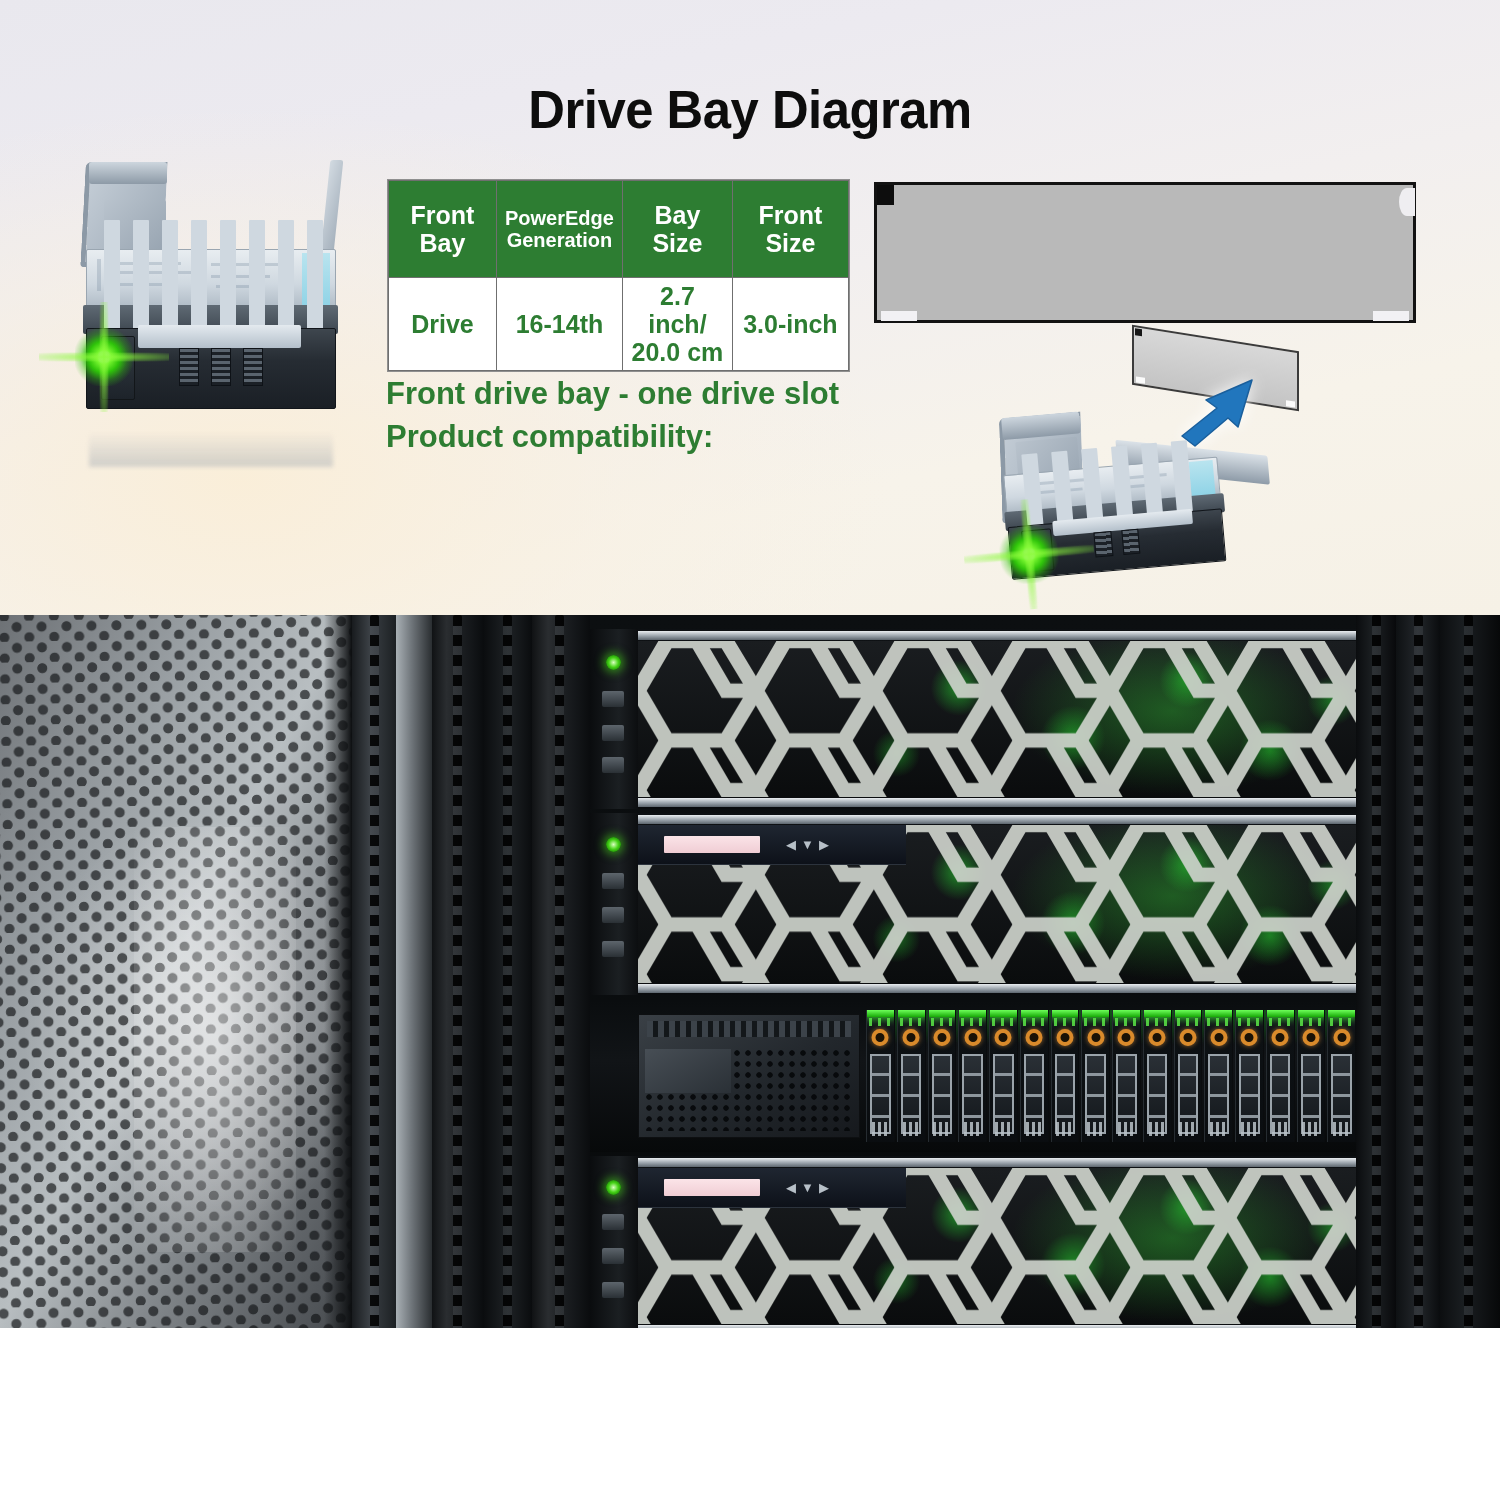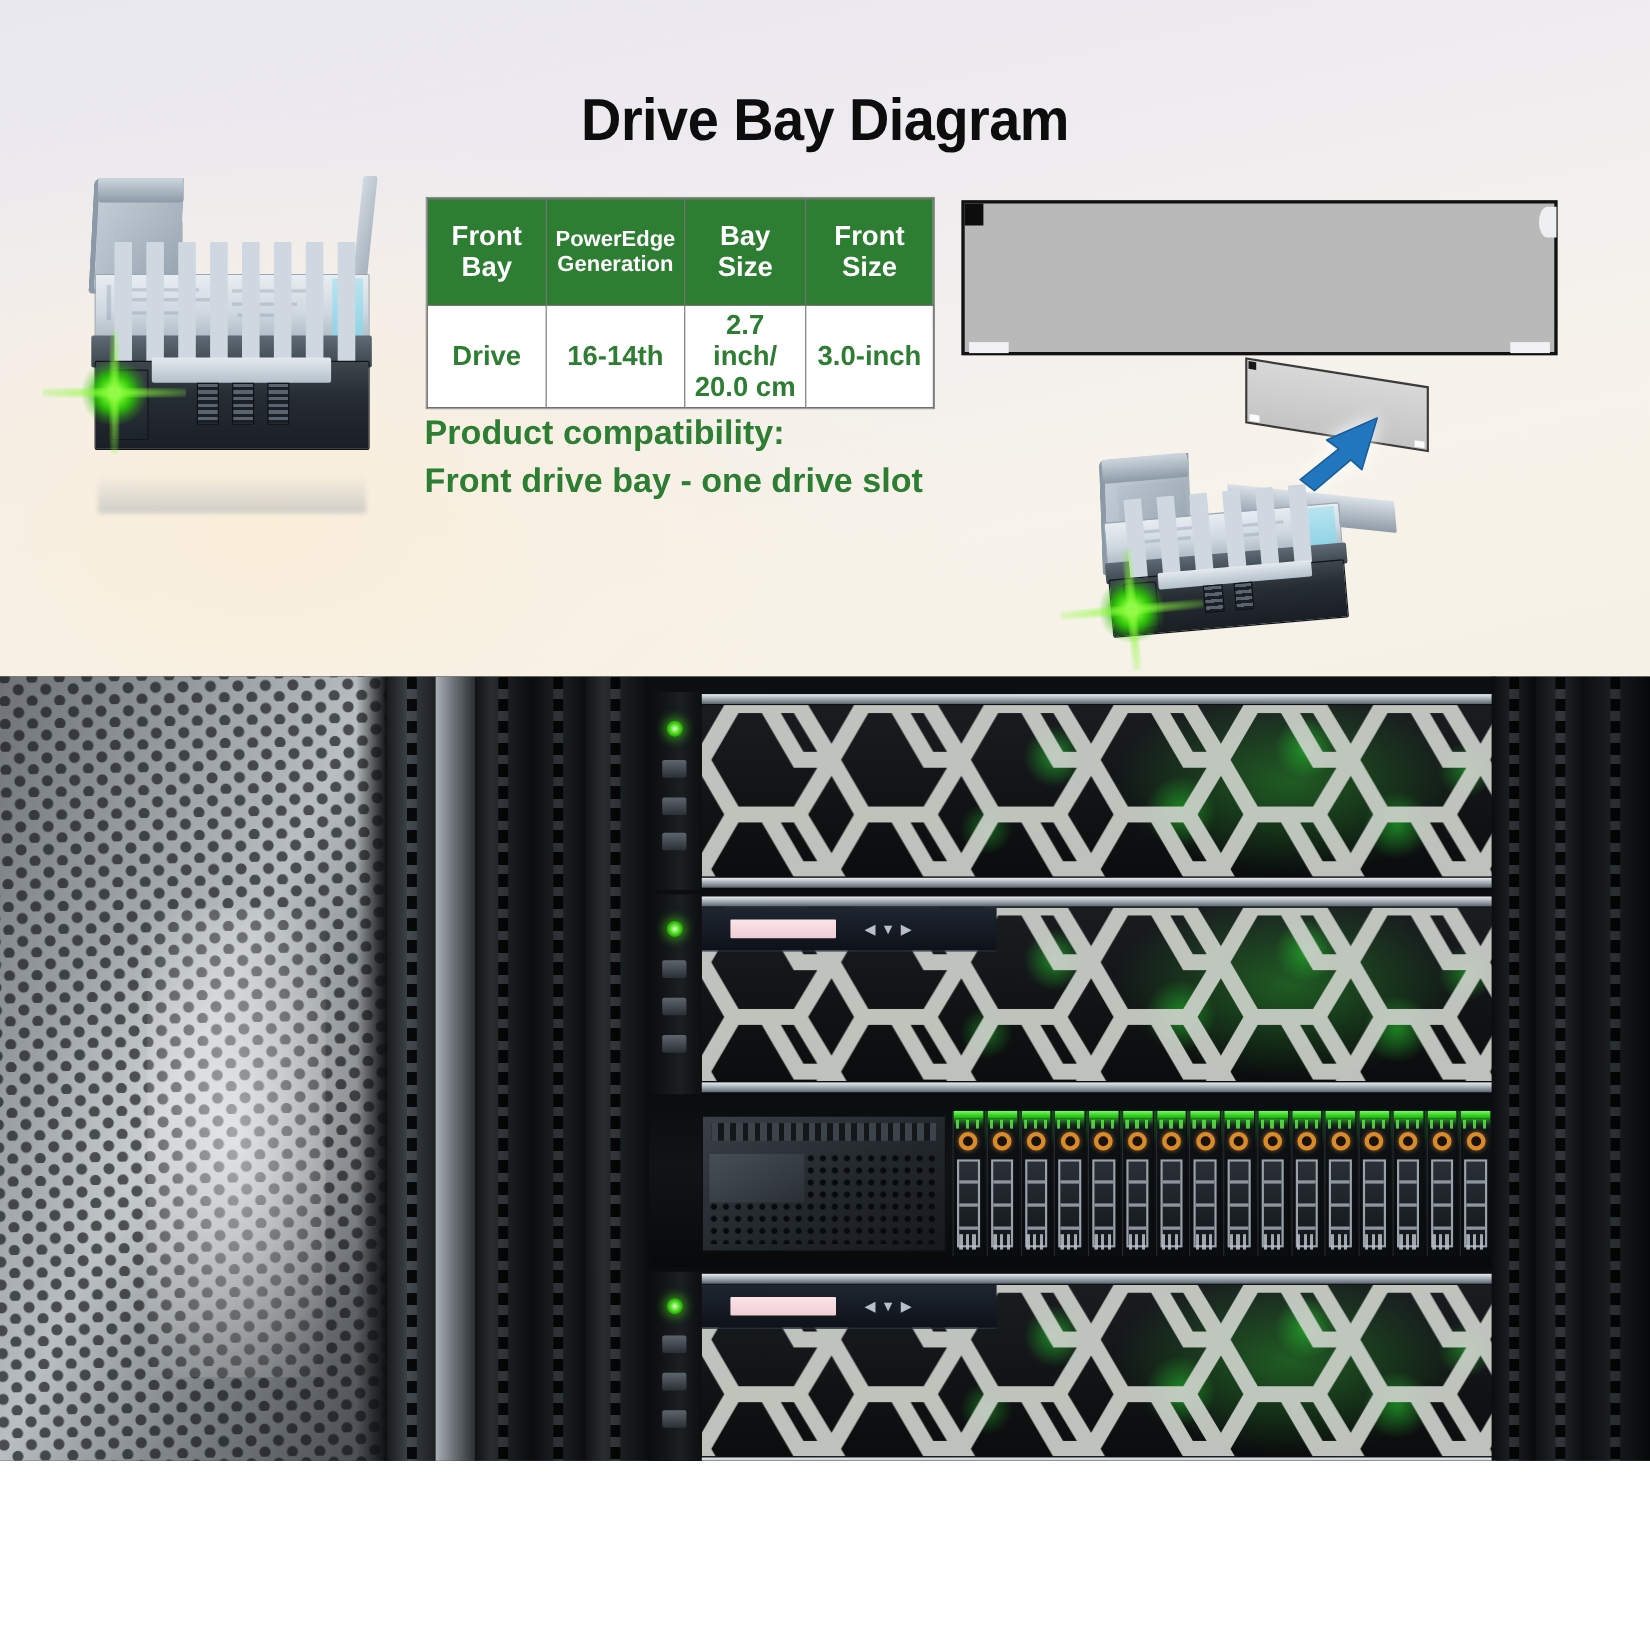--- a/index.html
+++ b/index.html
@@ -504,22 +504,22 @@
           <td>
             <span>2.7 inch/</span><br>
             <span>20.0 cm</span>
           </td>
           <td>3.0-inch</td>
         </tr>
       </tbody>
     </table>
 
     <div id="compat">
+      <div>Front drive bay - one drive slot</div>
       <div>Product compatibility:</div>
-      <div>Front drive bay - one drive slot</div>
     </div>
 
     <div id="chassis">
       <div class="corner-blk"></div>
       <div class="notch-tr"></div>
       <div class="notch-bl"></div>
       <div class="notch-br"></div>
     </div>
 
     <div id="slot">

